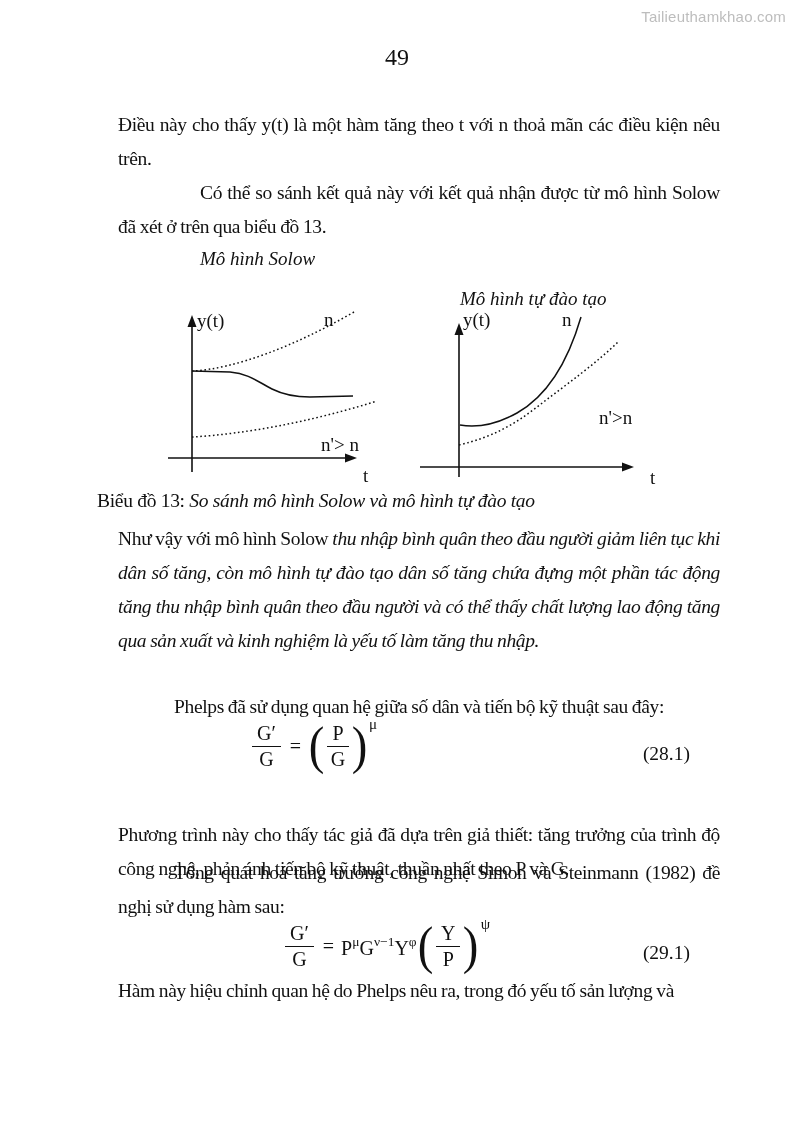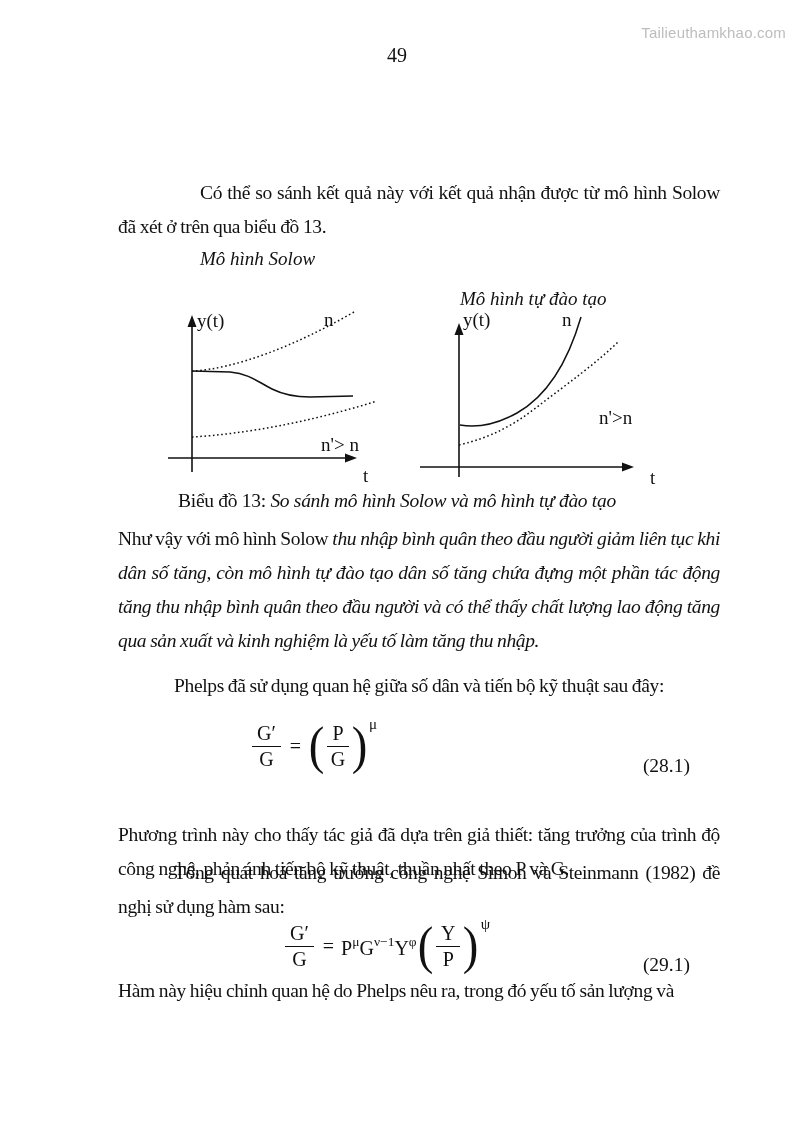--- a/index.html
+++ b/index.html
@@ -5,69 +5,70 @@
   html,body { margin:0; padding:0; background:#888; }
   .page {
     position:relative; width:794px; height:1123px; margin:0 auto;
     background:#ffffff; overflow:hidden; color:#111;
     font-family:"Liberation Serif","DejaVu Serif",serif;
   }
   .abs { position:absolute; }
   .watermark {
     top:8px; right:8px;
     font-family:"Liberation Sans","DejaVu Sans",sans-serif;
-    font-size:15px; color:#bdbdbd; text-shadow:0 1px 0 #ece:; letter-spacing:0.2px;margin-top:16px;
+    font-size:15px; color:#bdbdbd; text-shadow:0 1px 0 #ece:; letter-spacing:0.2px;
   }
-  .pageno { top:44px; left:0; width:100%; text-align:center; font-size:20px; }
+  .pageno { top:44px; left:0; width:100%; text-align:center; font-size:24px; }
 
   .bodytext {
     left:118px; width:602px; font-size:19.5px; line-height:34px;
     letter-spacing:-0.35px; word-spacing:-0.6px;
     text-align:justify;
   }
   .indent82 { text-indent:82px; }
   .indent56 { text-indent:56px; }
   .ital { font-style:italic; }
 
   .figtitles { left:118px; width:602px; height:30px; }
   .figtitle { position:absolute; top:0; font-style:italic; font-size:19px; white-space:nowrap; }
   .figtitle.left  { left:82px; }
   .figtitle.right { left:342px;margin-top:40px; }
 
   .figure { left:118px; top:300px; width:602px; height:196px; }
   .chart-svg { position:absolute; top:0; }
   .chart-svg text { font-family:"Liberation Serif","DejaVu Serif",serif; font-size:19px; fill:#111; }
   .chart-svg .axis, .chart-svg .curve { stroke:#111; fill:none; }
 
-  .caption { left:97px; top:490px; width:600px; text-align:center; font-size:19.5px; letter-spacing:-0.3px; }
+  .caption { left:97px; top:490px; width:600px; text-align:left; font-size:19.5px; letter-spacing:-0.3px; }
 
   .heading { font-weight:bold; font-style:italic; text-align:left; }
 
   
   .eq-row { left:118px; width:602px; }
   .eq { display:inline-flex; align-items:center; font-size:20px; letter-spacing:0; }
   .frac { display:inline-flex; flex-direction:column; align-items:center; line-height:1.15; margin:0 2px; }
   .frac .num { border-bottom:1.5px solid #111; padding:0 5px 1px; }
   .frac .den { padding-top:1px; }
   .eqsign { margin:0 7px; }
   .paren { font-size:52px; line-height:0.85; font-weight:400; transform:scaleX(0.9); }
   .outer-exp { font-size:15px; align-self:flex-start; margin-top:-6px; margin-left:1px; }
   .term { white-space:nowrap; }
   .term sup { font-size:13.5px; vertical-align:9px; letter-spacing:0; }
-  .eq-number { position:absolute; right:30px; top:50%; transform:translateY(-50%); font-size:19.5px;margin-top:12px; }
+  .eq-number { position:absolute; right:30px; top:50%; transform:translateY(-50%); font-size:19.5px; }
 </style>
 </head>
 <body>
 
 <div class="page">
 
   <div class="abs watermark">Tailieuthamkhao.com</div>
 
   <div class="abs pageno">49</div>
 
+  <div class="abs bodytext" style="top:108px;">Điều này cho thấy y(t) là một hàm tăng theo t với n thoả mãn các điều kiện nêu trên.</div>
 
   <div class="abs bodytext indent82" style="top:176px;">Có thể so sánh kết quả này với kết quả nhận được từ mô hình Solow đã xét ở trên qua biểu đồ 13.</div>
 
   <div class="abs figtitles" style="top:248px;">
     <span class="figtitle left">Mô hình Solow</span>
     <span class="figtitle right">Mô hình tự đào tạo</span>
   </div>
 
   <div class="abs figure">
 
@@ -103,21 +104,21 @@
       <text x="184" y="124">n'&gt;n</text>
       <text x="235" y="184">t</text>
     </svg>
   </div>
 
   <div class="abs caption"><span>Biểu đồ 13: </span><span class="ital">So sánh mô hình Solow và mô hình tự đào tạo</span></div>
 
   <div class="abs bodytext" style="top:522px;"><span>Như vậy với mô hình Solow </span><span class="ital">thu nhập bình quân  theo đầu người giảm liên tục khi dân số tăng, còn mô hình tự đào tạo dân số tăng chứa đựng một phần tác động tăng thu nhập bình quân  theo đầu người và có thể thấy chất lượng lao động tăng qua sản xuất và kinh nghiệm là yếu tố làm tăng thu nhập.</span></div>
 
 
-  <div class="abs bodytext indent56" style="top:669px;">Phelps đã sử dụng quan hệ giữa số dân và tiến bộ kỹ thuật sau đây:</div>
+  <div class="abs bodytext indent56" style="top:690px;">Phelps đã sử dụng quan hệ giữa số dân và tiến bộ kỹ thuật sau đây:</div>
 
   <div class="abs eq-row" style="top:722px; height:64px;">
     <span class="eq" style="margin-left:132px;">
       <span class="frac">
         <span class="num">G′</span>
         <span class="den">G</span>
       </span>
       <span class="eqsign">=</span>
       <span class="paren">(</span>
       <span class="frac">

